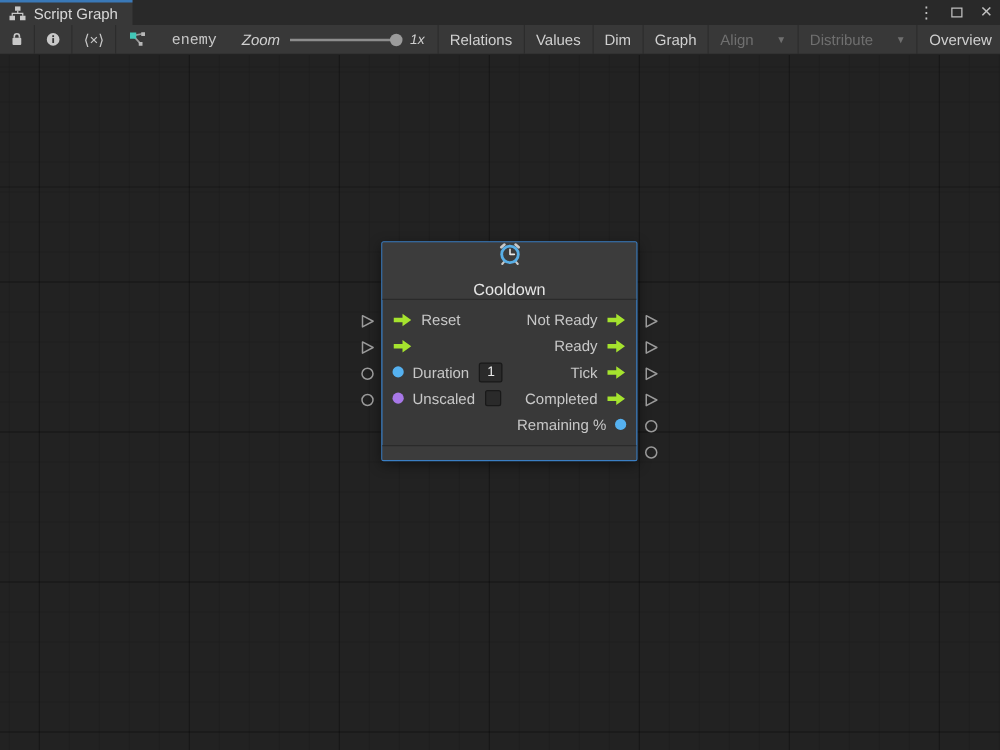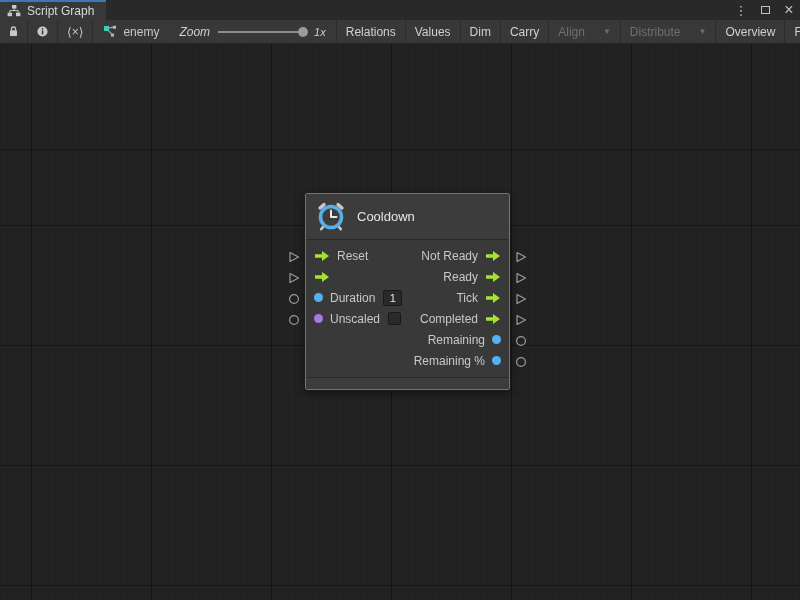--- a/index.html
+++ b/index.html
@@ -18,42 +18,42 @@
   .maxbox { width:9px; height:8px; border:1.5px solid #c0c0c0; display:inline-block; }
 
   
   .toolbar { height:24px; background:#383838; display:flex; align-items:stretch; flex:0 0 24px;
     border-bottom:1px solid #232323; font-size:12px; color:#d0d0d0; }
   .tbtn { display:flex; align-items:center; padding:0 9px; border-right:1px solid #2c2c2c;
     gap:4px; white-space:nowrap; }
   .tbtn.first { border-left:0; }
   .tbtn.disabled { color:#6f6f6f;gap:15px; }
   .tbtn .dd { font-size:8px; margin-left:3px; color:inherit; }
-  .crumb { display:flex; align-items:center; gap:6px; padding:0 10px; border-right:0; }
+  .crumb { display:flex; align-items:center; gap:20px; padding:0 10px; border-right:0;font-family:Liberation Mono, monospace; }
   .zoomctl { display:flex; align-items:center; gap:8px; padding:0 10px;font-style:italic; }
   .slider-track { width:88px; height:2px; background:#8d8d8d; position:relative; }
   .slider-handle { position:absolute; right:-2px; top:-4px; width:10px; height:10px;
     border-radius:50%; background:#9b9b9b; }
   .spacer { flex:1; border-right:1px solid #2c2c2c; }
   .zoomval { font-size:11px; color:#cfcfcf; }
 
   
   .canvas { position:relative; flex:1; background-color:#222222;
     background-image:
       repeating-linear-gradient(90deg, rgba(0,0,0,.30) 0px, rgba(0,0,0,.30) 1px, transparent 1px, transparent 120px),
       repeating-linear-gradient(0deg,  rgba(0,0,0,.30) 0px, rgba(0,0,0,.30) 1px, transparent 1px, transparent 120px),
       repeating-linear-gradient(90deg, rgba(0,0,0,.10) 0px, rgba(0,0,0,.10) 1px, transparent 1px, transparent 24px),
       repeating-linear-gradient(0deg,  rgba(0,0,0,.10) 0px, rgba(0,0,0,.10) 1px, transparent 1px, transparent 24px);
     background-position: 31px 0, 0 106px, 7px 0, 0 10px; }
 
   
   .node { position:absolute; left:305px; top:149px; width:205px; border:1px solid #3b7fc4;
     border-radius:2px; background:#393939; box-shadow:0 3px 10px rgba(0,0,0,.45); }
   .node-header { height:46px; background:#3c3c3c; border-bottom:1px solid #2a2a2a;
-    display:flex; align-items:center; gap:11px; padding:0 10px; }
+    display:flex; align-items:center; gap:11px; padding:0 10px;flex-direction:column; }
   .node-title { color:#e6e6e6; font-size:13px; }
   .node-body { padding:5px 0 6px 0; }
   .port-row { height:21px; display:flex; align-items:center; justify-content:space-between;
     padding:0 8px; }
   .pgroup { display:flex; align-items:center; gap:7px; }
   .plabel { color:#c8c8c8; font-size:12px; white-space:nowrap; }
   .dot { width:9px; height:9px; border-radius:50%; display:inline-block; }
   .valbox { width:19px; height:16px; background:#2a2a2a; border:1px solid #191919; border-radius:2px;
     color:#e8e8e8; font-size:11px; text-align:center; line-height:14px; margin-left:1px; }
   .chkbox { width:13px; height:13px; background:#2a2a2a; border:1px solid #191919; border-radius:2px; margin-left:1px; }
@@ -124,21 +124,21 @@
         <div class="tbtn">
           <span>Relations</span>
         </div>
         <div class="tbtn">
           <span>Values</span>
         </div>
         <div class="tbtn">
           <span>Dim</span>
         </div>
         <div class="tbtn">
-          <span>Carry</span>
+          <span>Graph</span>
         </div>
         <div class="tbtn disabled">
           <span>Align</span>
           <span class="dd">▼</span>
         </div>
         <div class="tbtn disabled">
           <span>Distribute</span>
           <span class="dd">▼</span>
         </div>
         <div class="tbtn">
@@ -226,27 +226,20 @@
               <span>
                 <svg width="16" height="12" viewBox="0 0 16 12" style="display:block">
                   <path d="M1 4.2 H8 V1 L15 6 L8 11 V7.8 H1 Z" fill="#a5e32e"></path>
                 </svg>
               </span>
             </span>
           </div>
           <div class="port-row">
             <span class="pgroup"></span>
             <span class="pgroup">
-              <span class="plabel">Remaining</span>
-              <span class="dot" style="background: rgb(85, 177, 240);"></span>
-            </span>
-          </div>
-          <div class="port-row">
-            <span class="pgroup"></span>
-            <span class="pgroup">
               <span class="plabel">Remaining %</span>
               <span class="dot" style="background: rgb(85, 177, 240);"></span>
             </span>
           </div>
         </div>
       <div class="node-footer"></div>
     <span class="pin left" style="top: 56.5px;">
           <svg width="12" height="12" viewBox="0 0 12 12" style="display:block">
             <path d="M2 1.5 L10.5 6 L2 10.5 Z" fill="none" stroke="#9a9a9a" stroke-width="1.2" stroke-linejoin="round"></path>
           </svg>

